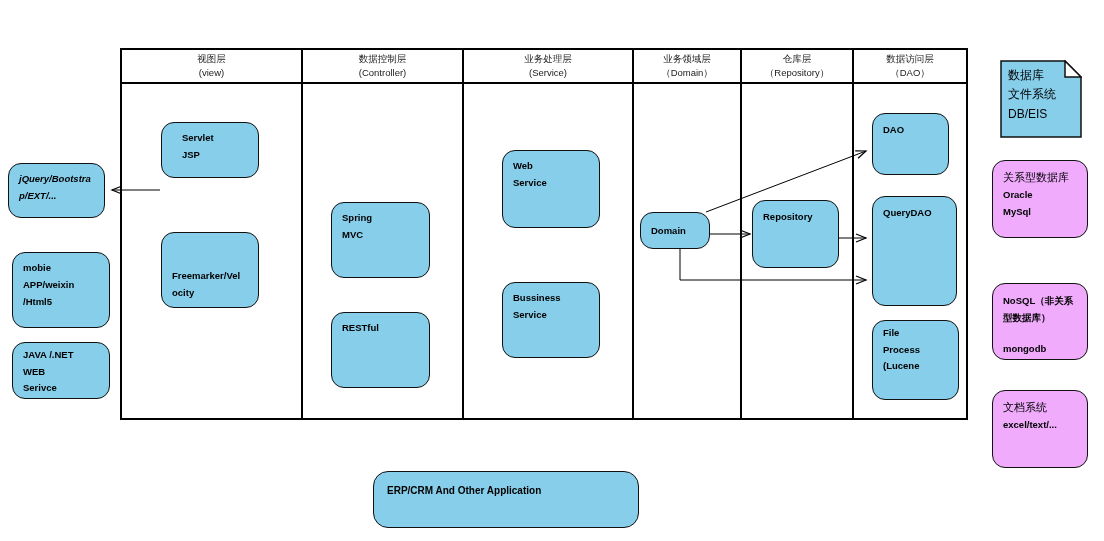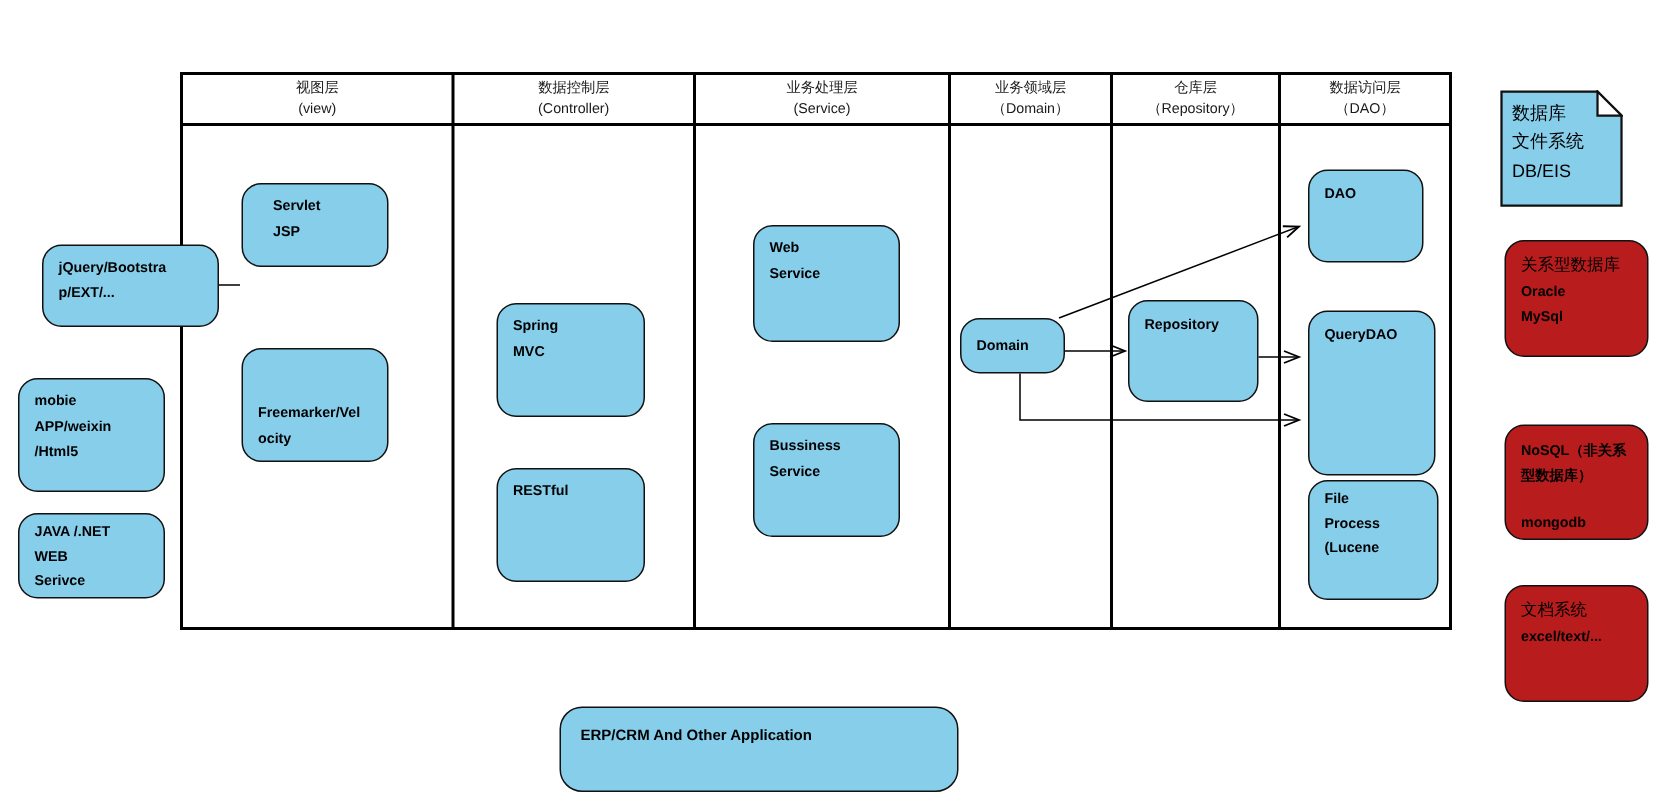--- a/index.html
+++ b/index.html
@@ -24,22 +24,22 @@
     position:absolute;background:#87CEEB;border:1px solid #111;border-radius:13px;
     box-sizing:border-box;font-weight:bold;font-size:9.5px;line-height:1.8;
     white-space:pre-line;padding:6px 4px 0 10px;color:#000;
   }
   .pad-sm{padding-top:4px;line-height:1.75;}
   #node-domain{padding-top:9px;}
   #node-repository,#node-dao,#node-querydao{padding-top:7px;}
   #node-erp{padding:10px 20px 0 13px;font-size:10px;border-radius:15px;}
   
   .rnode{
-    position:absolute;background:#b91c1c;border:1px solid #111;border-radius:13px;
-    box-sizing:border-box;padding:8px 4px 0 10px;color:#000;margin-left:11px;
+    position:absolute;background:#f0abfc;border:1px solid #111;border-radius:13px;
+    box-sizing:border-box;padding:8px 4px 0 10px;color:#000;
   }
   .rnode span{display:block;}
   .line-cn{font-weight:normal;font-size:11px;line-height:1.55;}
   .line-en{font-weight:bold;font-size:9.5px;line-height:1.8;}
   .gap-top{margin-top:14px;}
   #note-shape{position:absolute;left:1000px;top:60px;width:82px;height:78px;}
   #note-shape svg{position:absolute;left:0;top:0;}
   #note-text{position:absolute;left:8px;top:6px;font-weight:normal;font-size:12px;line-height:1.62;white-space:pre-line;}
   
   #connectors{position:absolute;left:0;top:0;width:1104px;height:541px;pointer-events:none;}
@@ -89,21 +89,21 @@
     <div class="header-cell" style="left:620px;width:110px;">
       <span>仓库层</span>
       <span>（Repository）</span>
     </div>
     <div class="header-cell" style="left:732px;width:112px;">
       <span>数据访问层</span>
       <span>（DAO）</span>
     </div>
   </div>
 
-  <div class="node" style="left:28px;top:163px;width:118px;height:55px;" id="node-jquery">jQuery/Bootstra
+  <div class="node" style="left:8px;top:163px;width:97px;height:55px;font-style:italic;" id="node-jquery">jQuery/Bootstra
 p/EXT/...</div>
   <div class="node" style="left:12px;top:252px;width:98px;height:76px;" id="node-mobile">mobie
 APP/weixin
 /Html5</div>
   <div class="node pad-sm" style="left:12px;top:342px;width:98px;height:57px;" id="node-java-net">JAVA /.NET
 WEB
 Serivce</div>
 
   <div class="node" style="left:161px;top:122px;width:98px;height:56px;padding-left:20px;" id="node-servlet">Servlet
 JSP</div>
@@ -117,21 +117,21 @@
   <div class="node" style="left:502px;top:150px;width:98px;height:78px;" id="node-web-service">Web
 Service</div>
   <div class="node" style="left:502px;top:282px;width:98px;height:76px;" id="node-bussiness">Bussiness
 Service</div>
 
   <div class="node" style="left:640px;top:212px;width:70px;height:37px;" id="node-domain">Domain</div>
 
   <div class="node" style="left:752px;top:200px;width:87px;height:68px;" id="node-repository">Repository</div>
 
   <div class="node" style="left:872px;top:113px;width:77px;height:62px;" id="node-dao">DAO</div>
-  <div class="node" style="left:872px;top:207px;width:85px;height:110px;" id="node-querydao">QueryDAO</div>
+  <div class="node" style="left:872px;top:196px;width:85px;height:110px;" id="node-querydao">QueryDAO</div>
   <div class="node pad-sm" style="left:872px;top:320px;width:87px;height:80px;" id="node-fileprocess">File
 Process
 (Lucene</div>
 
   <div class="node" style="left:373px;top:471px;width:266px;height:57px;" id="node-erp">ERP/CRM And Other Application</div>
 
   <div id="note-shape">
     <svg width="82" height="78">
       <path d="M1 1 H65 L81 17 V77 H1 Z" fill="#87CEEB" stroke="#111" stroke-width="1.5"></path>
       <path d="M65 1 L65 17 L81 17 Z" fill="#ffffff" stroke="#111" stroke-width="1.5"></path>

